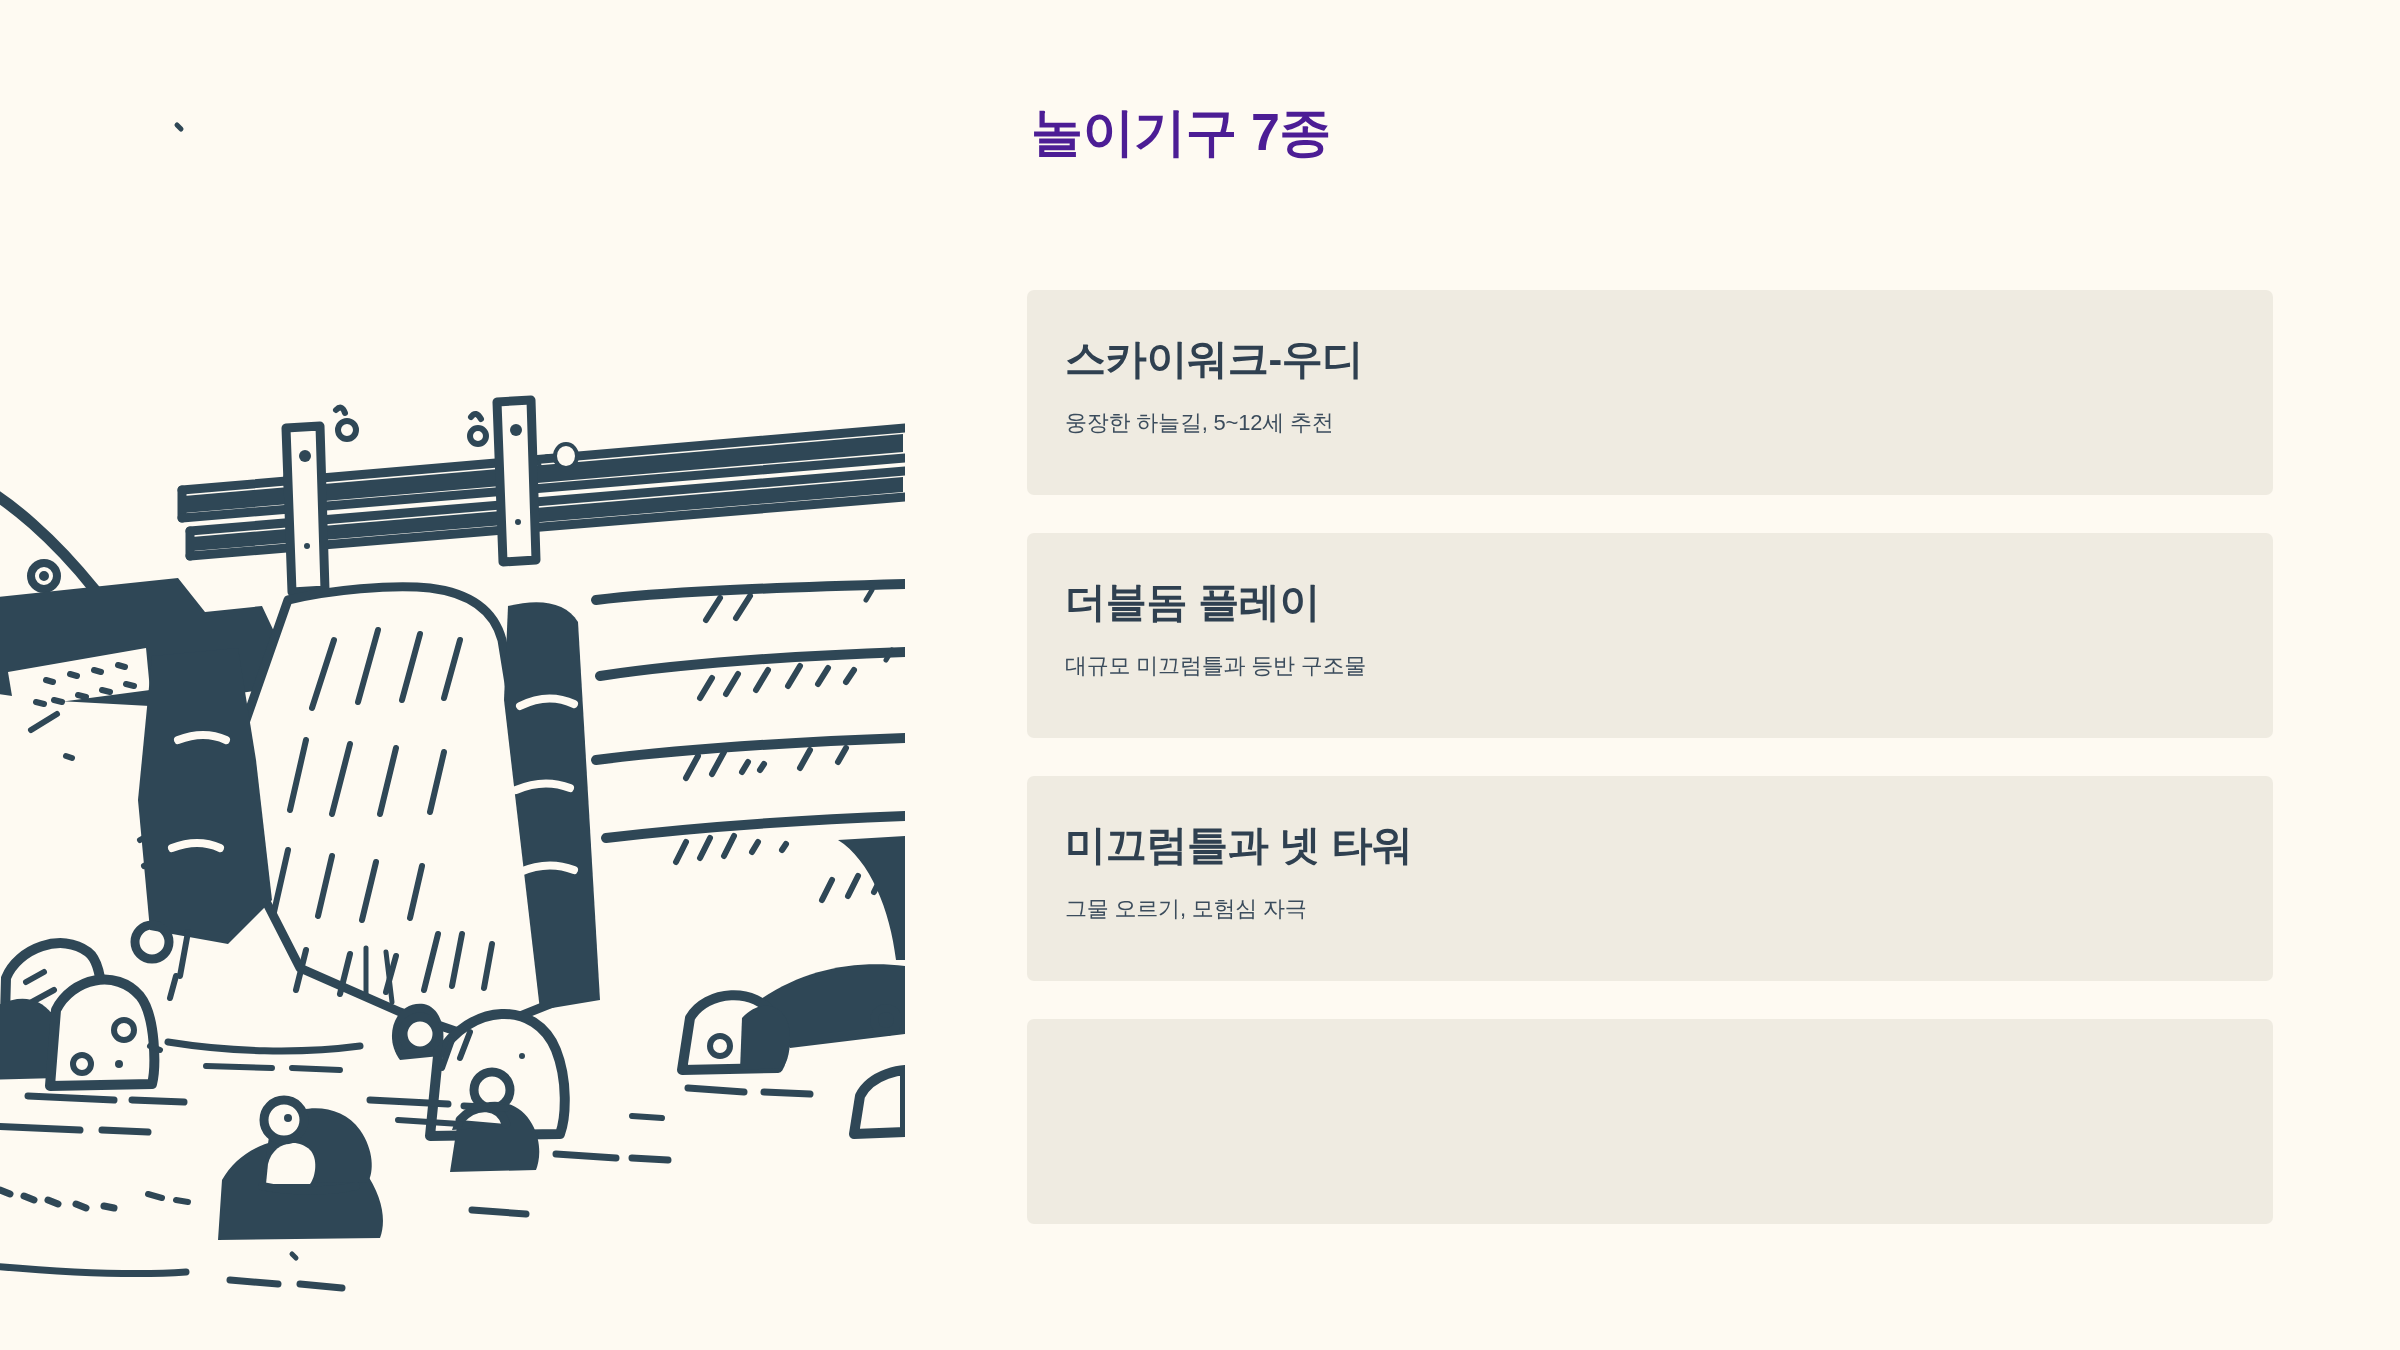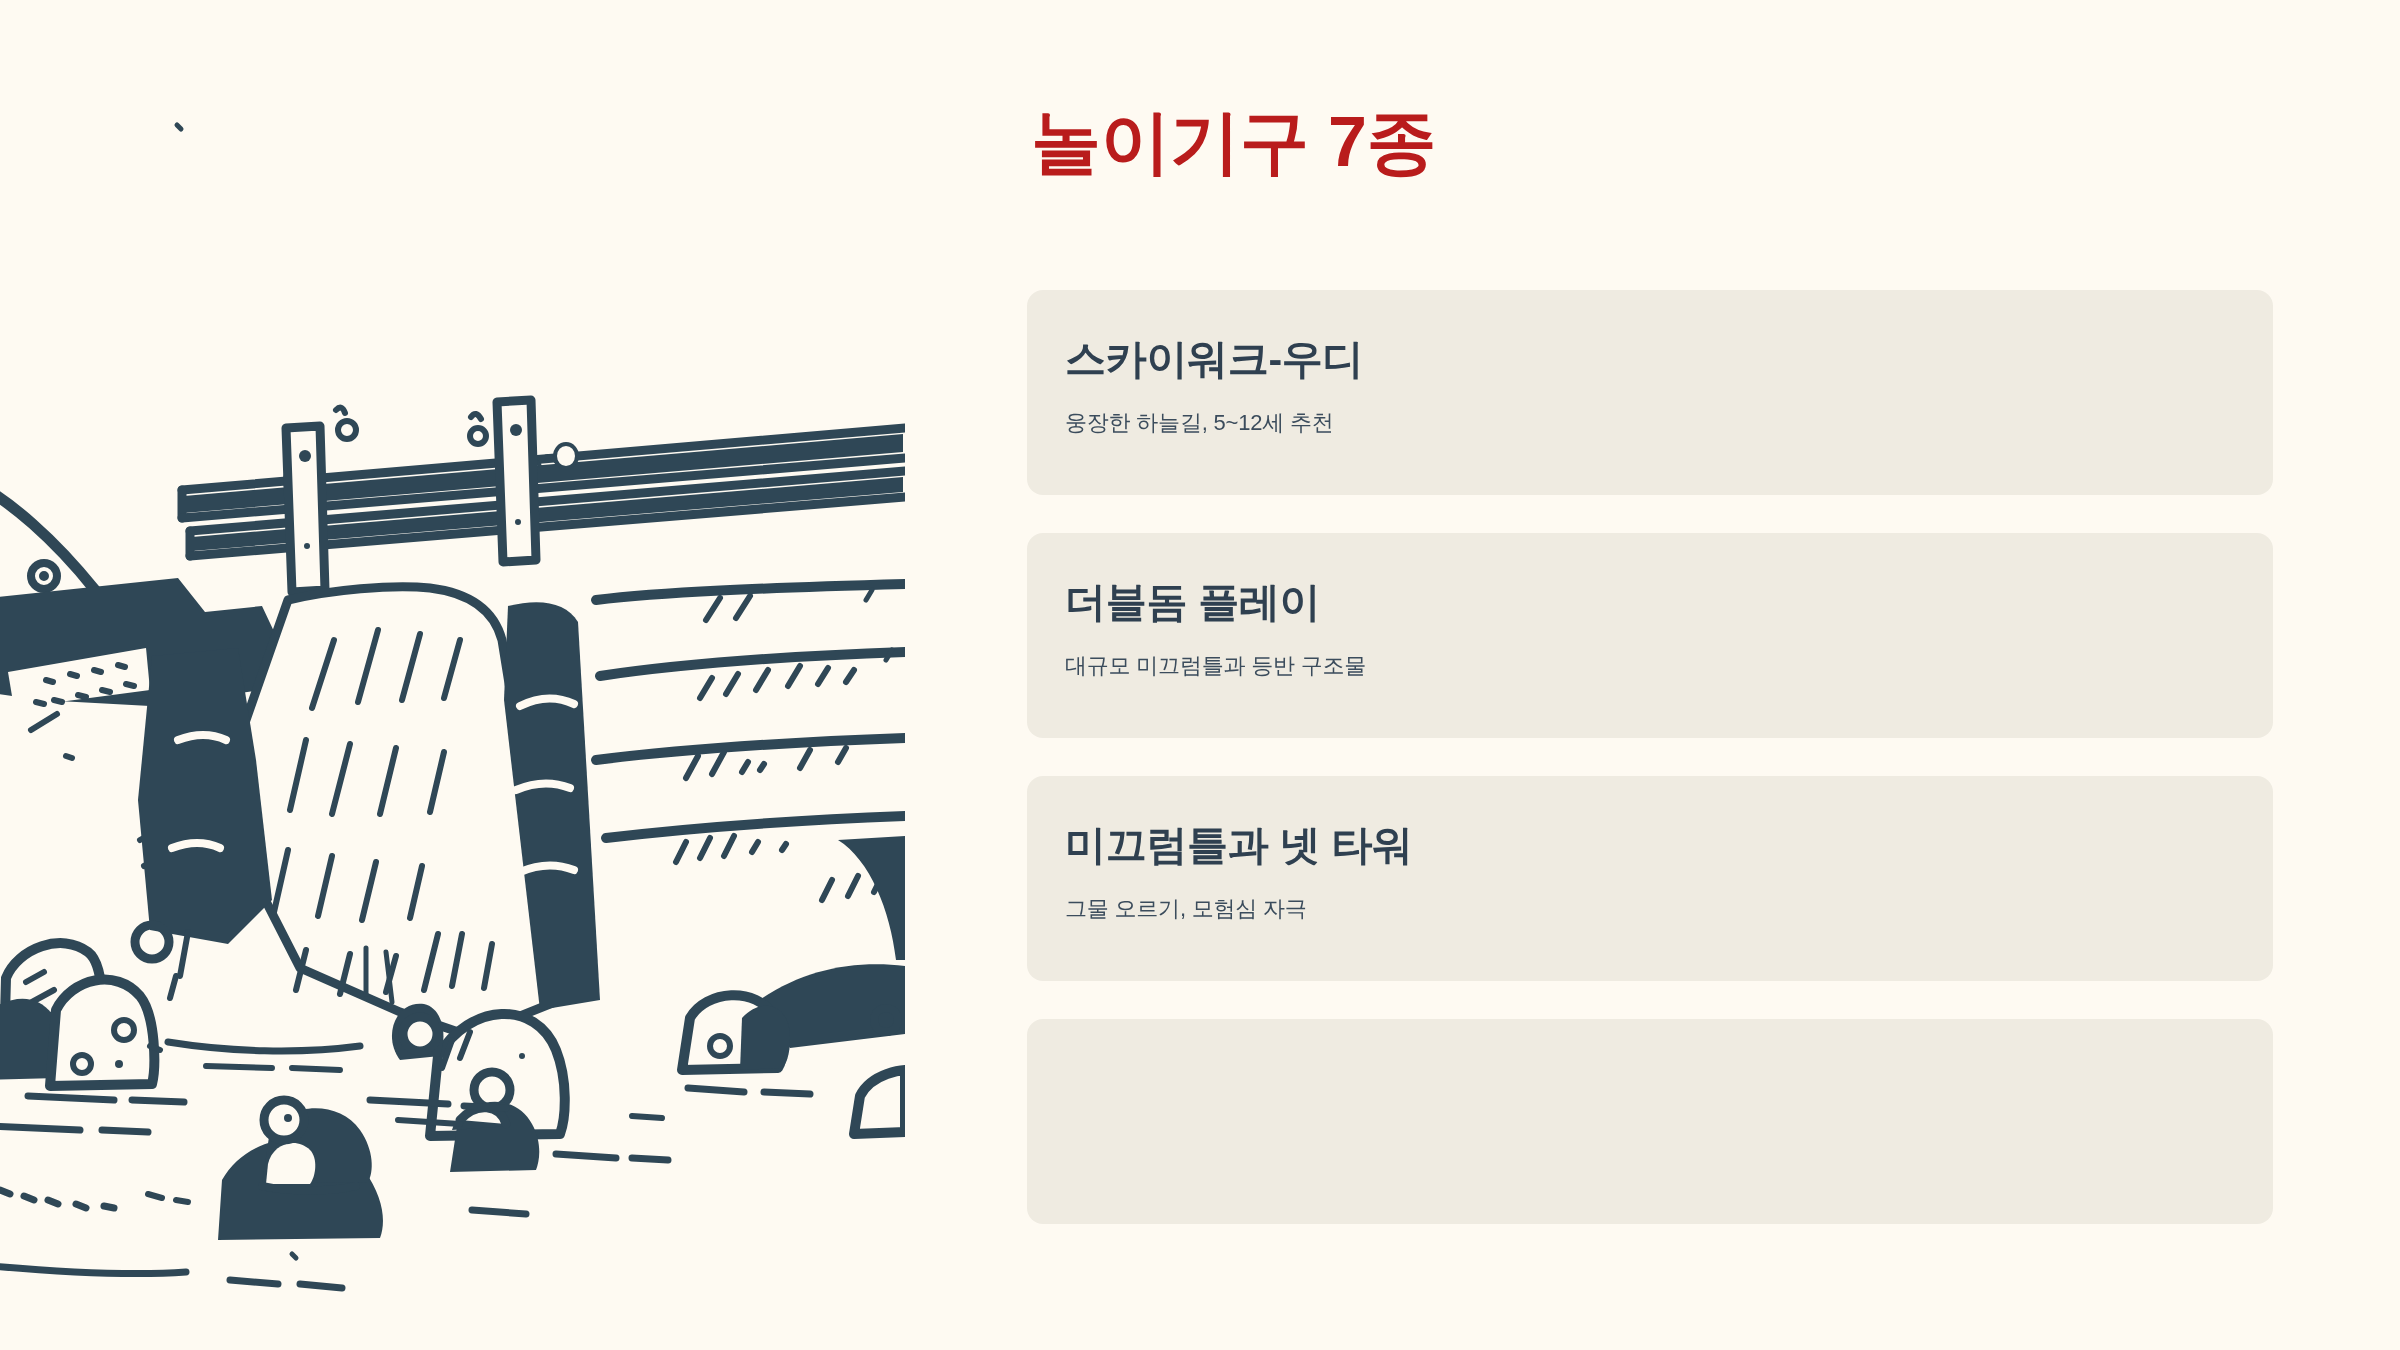--- a/index.html
+++ b/index.html
@@ -47,25 +47,25 @@
     top: 0;
     width: 1246px;
     height: 1350px;
   }
 
   .page-title {
     position: absolute;
     left: 4px;
     top: 104px;
     margin: 0;
-    font-size: 70px;
+    font-size: 52px;
     font-weight: 700;
     letter-spacing: -0.5px;
     line-height: 1.1;
-    color: #b91c1c;
+    color: #4c1d95;
     white-space: nowrap;
   }
 
   .card-list {
     position: absolute;
     left: 0;
     top: 290px;
     width: 1246px;
     list-style: none;
     margin: 0;
@@ -73,21 +73,21 @@
   }
 
   .card {
     position: relative;
     box-sizing: border-box;
     width: 1246px;
     height: 205px;
     margin-bottom: 38px;
     padding: 44px 0 0 38px;
     background: #efebe1;
-    border-radius: 16px;
+    border-radius: 7px;
   }
   .card:last-child {
     margin-bottom: 0;
   }
 
   .card-title {
     margin: 0;
     font-size: 41px;
     font-weight: 700;
     line-height: 1.25;

